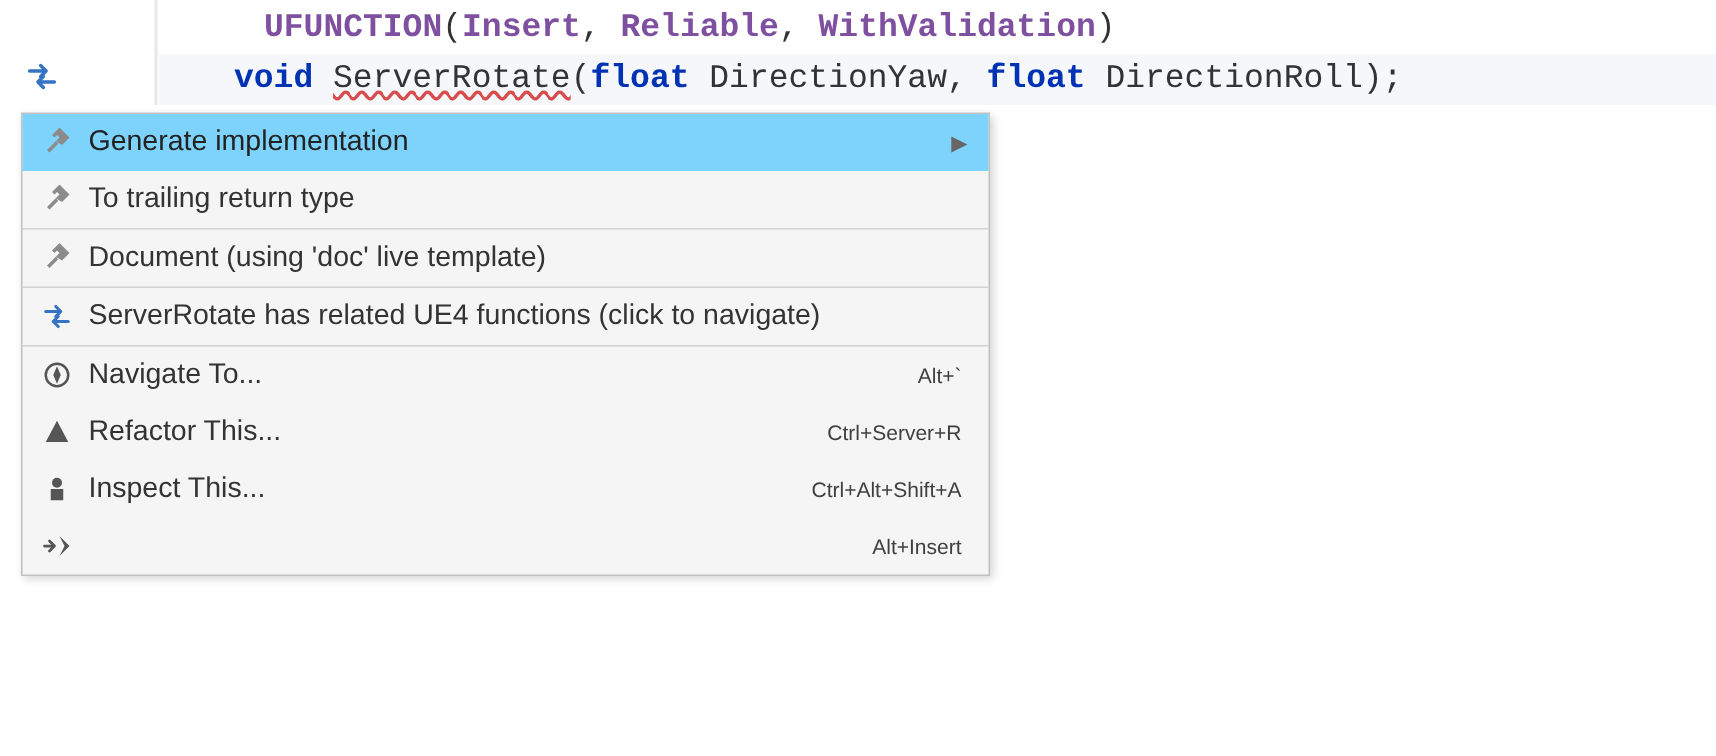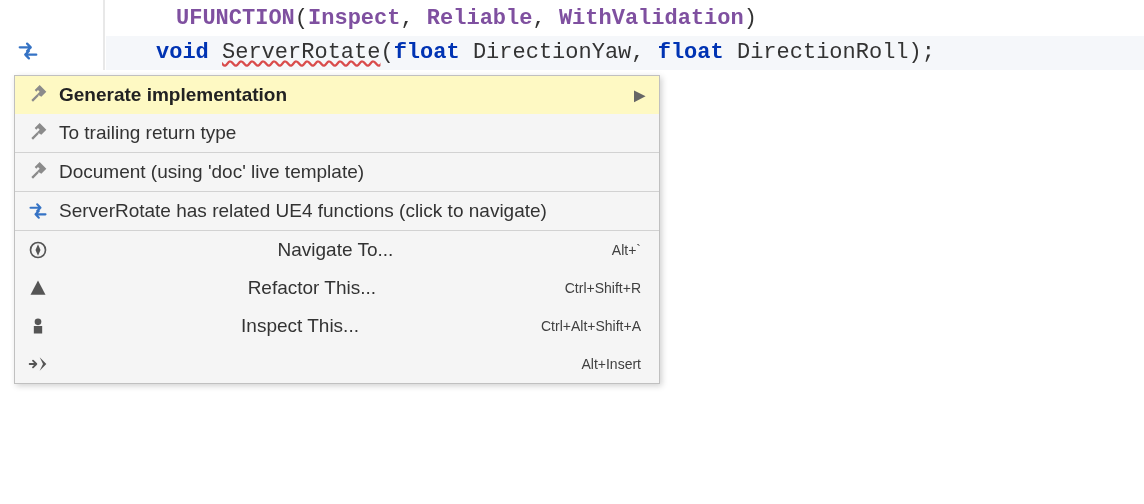--- a/index.html
+++ b/index.html
@@ -71,34 +71,32 @@
       background: #f5f5f5;
       border: 1px solid #c0c0c0;
       box-shadow: 2px 2px 6px rgba(0,0,0,0.18);
       font-size: 19px;
     }
     .menu-section {
       border-bottom: 1px solid #d2d2d2;
     }
     .menu-section:last-child {
       border-bottom: none;
-      text-align: center;
     }
     .menu-item {
       display: flex;
       align-items: center;
       padding: 6px 12px 6px 12px;
       height: 38px;
       cursor: pointer;
       color: #333;
     }
     .menu-item.selected {
-      background: #fef9c3;
+      background: #7dd3fc;
       color: #222;
-      font-weight: bold;
     }
     .menu-icon {
       width: 22px;
       height: 22px;
       margin-right: 10px;
       flex-shrink: 0;
       display: flex;
       align-items: center;
       justify-content: center;
     }
@@ -125,21 +123,21 @@
   <div class="gutter">
     <div class="gutter-icon">
       <svg viewBox="0 0 24 24" width="22" height="22">
         <path d="M3 8 L15 8 M15 8 L11 4 M15 8 L11 12" stroke="#3573c5" stroke-width="2.5" fill="none" stroke-linecap="round" stroke-linejoin="round"></path>
         <path d="M21 16 L9 16 M9 16 L13 12 M9 16 L13 20" stroke="#3573c5" stroke-width="2.5" fill="none" stroke-linecap="round" stroke-linejoin="round"></path>
       </svg>
     </div>
   </div>
 
   <div class="code-area">
-    <div class="code-line"><span class="tok-macro">UFUNCTION</span><span class="tok-text">(</span><span class="tok-param">Inspect</span><span class="tok-text">, </span><span class="tok-param">Reliable</span><span class="tok-text">, </span><span class="tok-param">WithValidation</span><span class="tok-text">)</span></div>
+    <div class="code-line"><span class="tok-macro">UFUNCTION</span><span class="tok-text">(</span><span class="tok-param">Insert</span><span class="tok-text">, </span><span class="tok-param">Reliable</span><span class="tok-text">, </span><span class="tok-param">WithValidation</span><span class="tok-text">)</span></div>
     <div class="code-line code-line-highlighted code-line-second"><span class="tok-keyword">void</span><span class="tok-text"> </span><span class="tok-ident underline-red">ServerRotate</span><span class="tok-text">(</span><span class="tok-type">float</span><span class="tok-text"> </span><span class="tok-ident">DirectionYaw</span><span class="tok-text">, </span><span class="tok-type">float</span><span class="tok-text"> </span><span class="tok-ident">DirectionRoll</span><span class="tok-text">);</span></div>
   </div>
 </div>
 
 <div class="context-menu">
 
   <div class="menu-section">
     <div class="menu-item selected">
       <span class="menu-icon">
         <svg viewBox="0 0 24 24" width="20" height="20">
@@ -193,21 +191,21 @@
       <span class="menu-label">Navigate To...</span>
       <span class="menu-shortcut">Alt+`</span>
     </div>
     <div class="menu-item">
       <span class="menu-icon">
         <svg viewBox="0 0 24 24" width="20" height="20">
             <path d="M12 3 L21 20 L3 20 Z" fill="#555"></path>
           </svg>
       </span>
       <span class="menu-label">Refactor This...</span>
-      <span class="menu-shortcut">Ctrl+Shift+R</span>
+      <span class="menu-shortcut">Ctrl+Server+R</span>
     </div>
     <div class="menu-item">
       <span class="menu-icon">
         <svg viewBox="0 0 24 24" width="20" height="20">
             <circle cx="12" cy="7" r="4" fill="#555"></circle>
             <rect x="7" y="12" width="10" height="9" fill="#555"></rect>
           </svg>
       </span>
       <span class="menu-label">Inspect This...</span>
       <span class="menu-shortcut">Ctrl+Alt+Shift+A</span>

